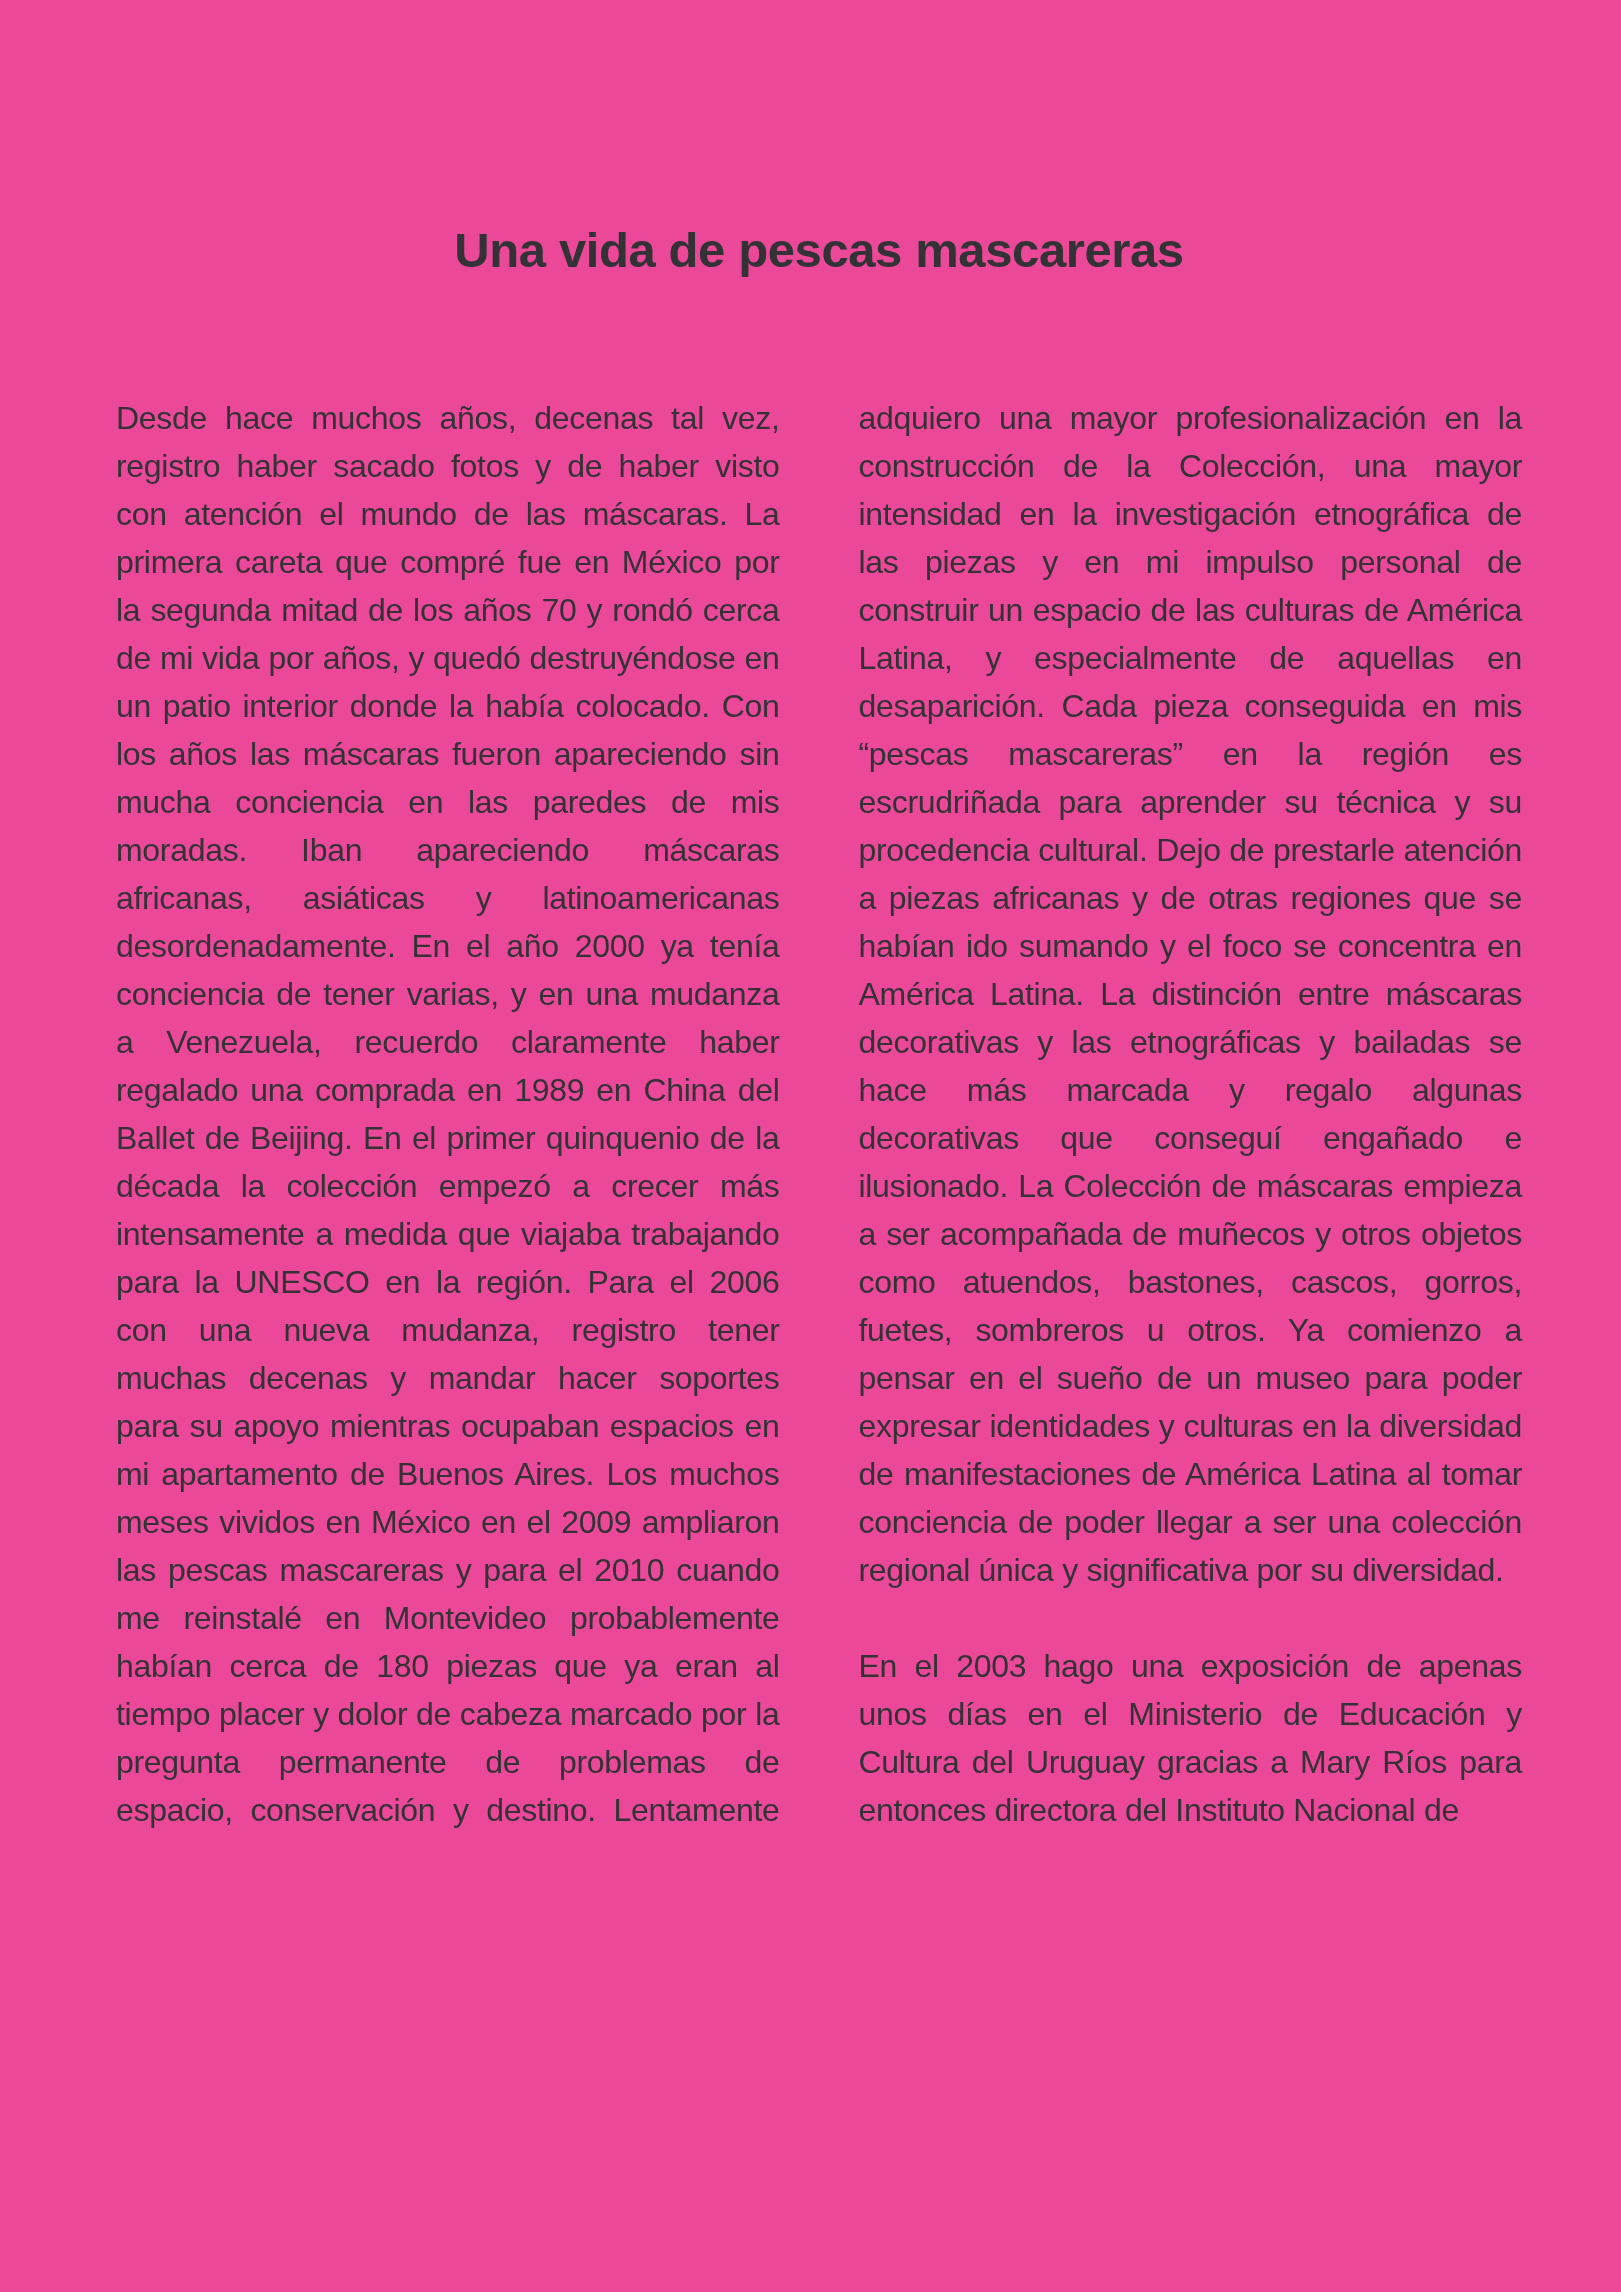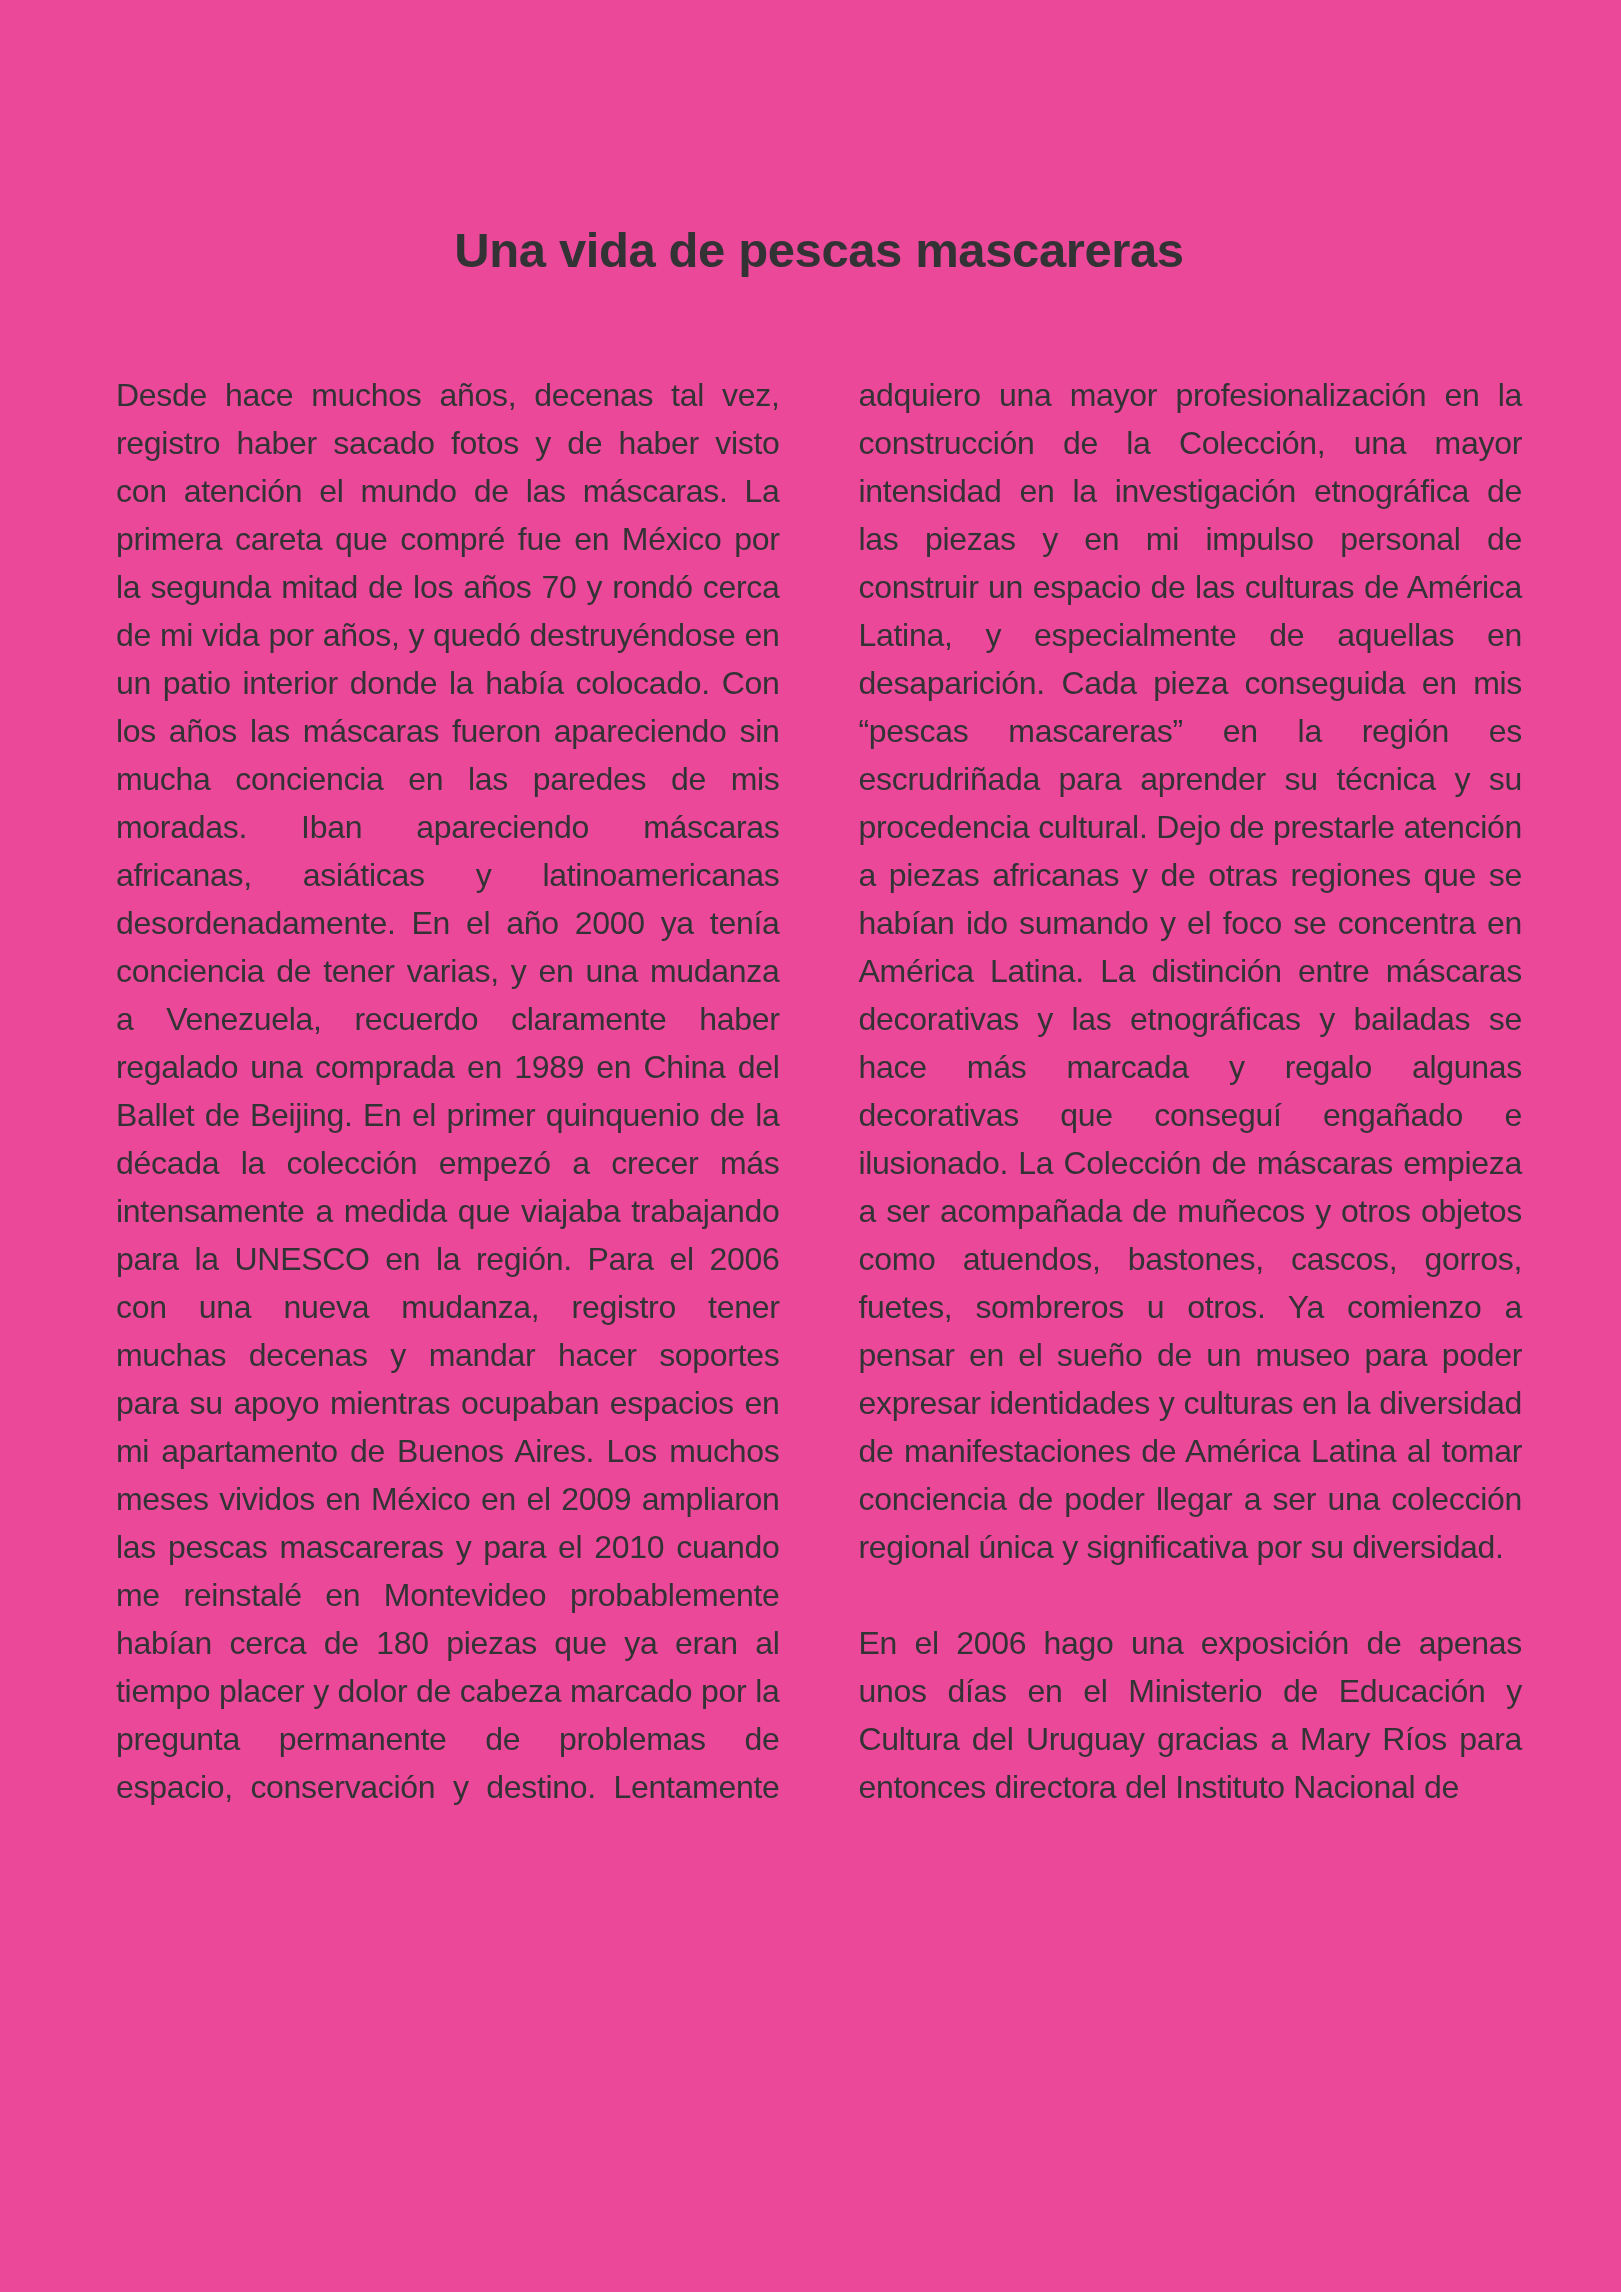--- a/index.html
+++ b/index.html
@@ -22,21 +22,21 @@
     margin: 0;
     text-align: center;
     font-size: 49px;
     line-height: 57px;
     font-weight: 700;
     letter-spacing: -0.4px;
   }
   .columns {
     display: flex;
     gap: 79px;
-    margin-top: 92px;
+    margin-top: 115px;
   }
   .col {
     flex: 1 1 0;
     min-width: 0;
   }
   .para {
     margin: 0;
     font-size: 32px;
     line-height: 48px;
     letter-spacing: -0.3px;
@@ -55,17 +55,17 @@
 <body>
 
 <div class="page">
   <h1 class="title">Una vida de pescas mascareras</h1>
   <div class="columns">
     <div class="col">
       <p class="para justify-last">Desde hace muchos años, decenas tal vez, registro haber sacado fotos y de haber visto con atención el mundo de las máscaras. La primera careta que compré fue en México por la segunda mitad de los años 70 y rondó cerca de mi vida por años, y quedó destruyéndose en un patio interior donde la había colocado. Con los años las máscaras fueron apareciendo sin mucha conciencia en las paredes de mis moradas. Iban apareciendo máscaras africanas, asiáticas y latinoamericanas desordenadamente. En el año 2000 ya tenía conciencia de tener varias, y en una mudanza a Venezuela, recuerdo claramente haber regalado una comprada en 1989 en China del Ballet de Beijing. En el primer quinquenio de la década la colección empezó a crecer más intensamente a medida que viajaba trabajando para la UNESCO en la región. Para el 2006 con una nueva mudanza, registro tener muchas decenas y mandar hacer soportes para su apoyo mientras ocupaban espacios en mi apartamento de Buenos Aires. Los muchos meses vividos en México en el 2009 ampliaron las pescas mascareras y para el 2010 cuando me reinstalé en Montevideo probablemente habían cerca de 180 piezas que ya eran al tiempo placer y dolor de cabeza marcado por la pregunta permanente de problemas de espacio, conservación y destino. Lentamente</p>
     </div>
     <div class="col">
       <p class="para">adquiero una mayor profesionalización en la construcción de la Colección, una mayor intensidad en la investigación etnográfica de las piezas y en mi impulso personal de construir un espacio de las culturas de América Latina, y especialmente de aquellas en desaparición. Cada pieza conseguida en mis “pescas mascareras” en la región es escrudriñada para aprender su técnica y su procedencia cultural. Dejo de prestarle atención a piezas africanas y de otras regiones que se habían ido sumando y el foco se concentra en América Latina. La distinción entre máscaras decorativas y las etnográficas y bailadas se hace más marcada y regalo algunas decorativas que conseguí engañado e ilusionado. La Colección de máscaras empieza a ser acompañada de muñecos y otros objetos como atuendos, bastones, cascos, gorros, fuetes, sombreros u otros. Ya comienzo a pensar en el sueño de un museo para poder expresar identidades y culturas en la diversidad de manifestaciones de América Latina al tomar conciencia de poder llegar a ser una colección regional única y significativa por su diversidad.</p>
-      <p class="para para-gap">En el 2006 hago una exposición de apenas unos días en el Ministerio de Educación y Cultura del Uruguay gracias a Mary Ríos para entonces directora del Instituto Nacional de</p>
+      <p class="para para-gap">En el 2003 hago una exposición de apenas unos días en el Ministerio de Educación y Cultura del Uruguay gracias a Mary Ríos para entonces directora del Instituto Nacional de</p>
     </div>
   </div>
 </div>
 
 
 </body></html>

